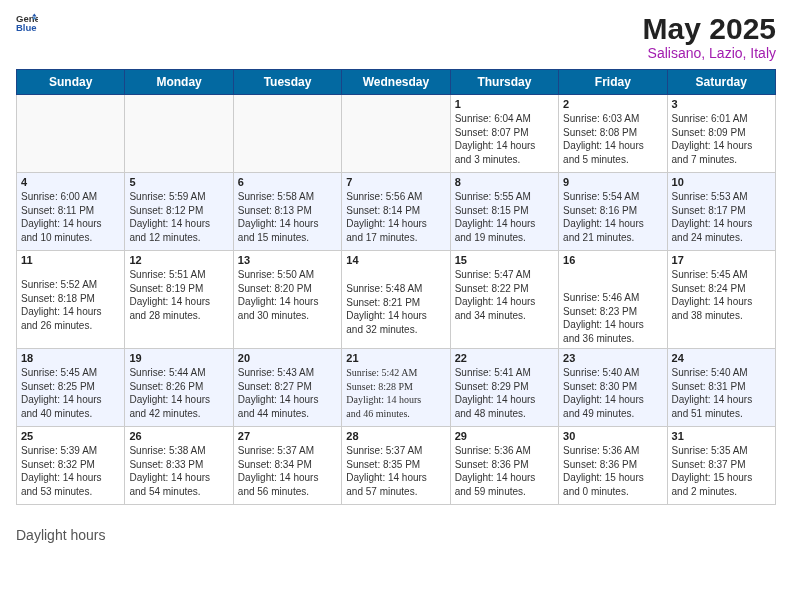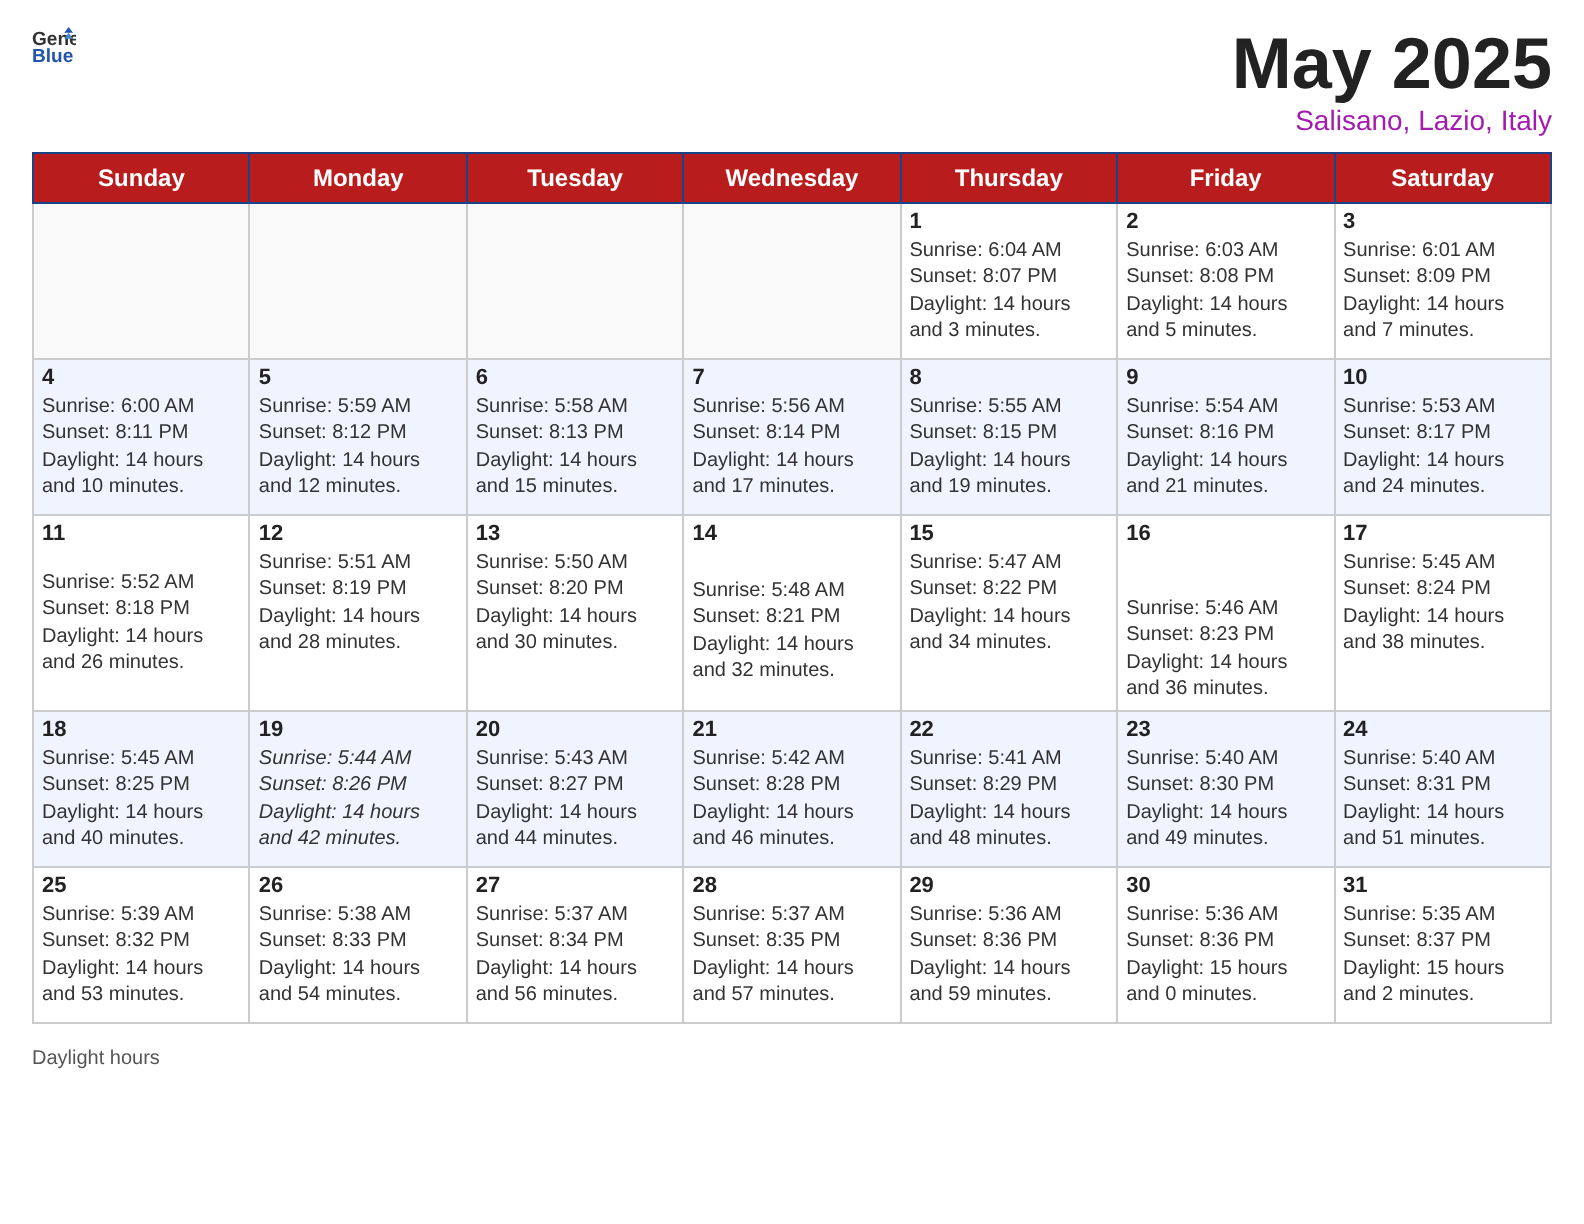--- a/index.html
+++ b/index.html
@@ -27,36 +27,36 @@
       gap: 4px;
     }
     .logo-icon {
       width: 22px;
       height: 22px;
     }
     .title-block {
       text-align: right;
     }
     .calendar-title {
-      font-size: 36px;
+      font-size: 30px;
       font-weight: bold;
       color: #222;
       line-height: 1.1;
     }
     .calendar-subtitle {
       font-size: 14px;
       color: #a21caf;
     }
     table {
       width: 100%;
       border-collapse: collapse;
       table-layout: fixed;
     }
     .day-header {
-      background: #b91c1c;
+      background: #0369a1;
       color: #fff;
       font-size: 12px;
       font-weight: bold;
       text-align: center;
       padding: 5px 2px;
       border: 1px solid #1a4488;
     }
     td {
       border: 1px solid #ccc;
       vertical-align: top;
@@ -249,35 +249,35 @@
         <tr>
           <td class="alt-row">
             <span class="day-num">18</span>
             <div class="cell-text" style="white-space: pre-line;">Sunrise: 5:45 AM
 Sunset: 8:25 PM
 Daylight: 14 hours
 and 40 minutes.</div>
           </td>
           <td class="alt-row">
             <span class="day-num">19</span>
-            <div class="cell-text" style="white-space: pre-line; font-style: italic;">Sunrise: 5:44 AM
+            <div class="cell-text" style="white-space: pre-line;">Sunrise: 5:44 AM
 Sunset: 8:26 PM
 Daylight: 14 hours
 and 42 minutes.</div>
           </td>
           <td class="alt-row">
             <span class="day-num">20</span>
             <div class="cell-text" style="white-space: pre-line;">Sunrise: 5:43 AM
 Sunset: 8:27 PM
 Daylight: 14 hours
 and 44 minutes.</div>
           </td>
           <td class="alt-row">
             <span class="day-num">21</span>
-            <div class="cell-text" style="white-space: pre-line;">Sunrise: 5:42 AM
+            <div class="cell-text" style="white-space: pre-line; font-family: Liberation Serif, serif;">Sunrise: 5:42 AM
 Sunset: 8:28 PM
 Daylight: 14 hours
 and 46 minutes.</div>
           </td>
           <td class="alt-row">
             <span class="day-num">22</span>
             <div class="cell-text" style="white-space: pre-line;">Sunrise: 5:41 AM
 Sunset: 8:29 PM
 Daylight: 14 hours
 and 48 minutes.</div>
@@ -344,16 +344,16 @@
             <span class="day-num">31</span>
             <div class="cell-text" style="white-space: pre-line;">Sunrise: 5:35 AM
 Sunset: 8:37 PM
 Daylight: 15 hours
 and 2 minutes.</div>
           </td>
         </tr>
       </tbody>
   </table>
 
-  <div style="margin-top:12px; font-size:10px; color:#555;">
+  <div style="margin-top:22px; font-size:14px; color:#555;">
     <span>Daylight hours</span>
   </div>
 </div>
 
 </body></html>

